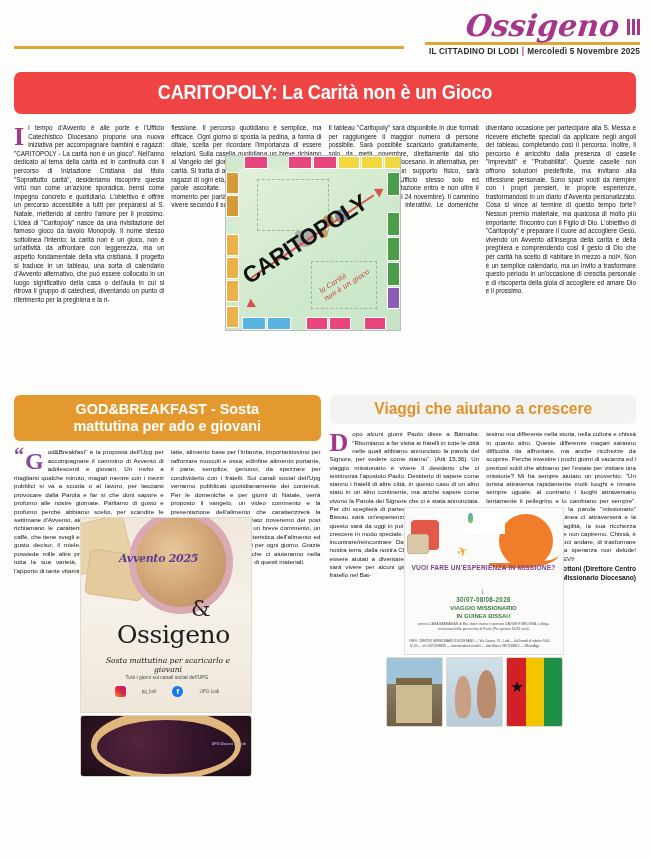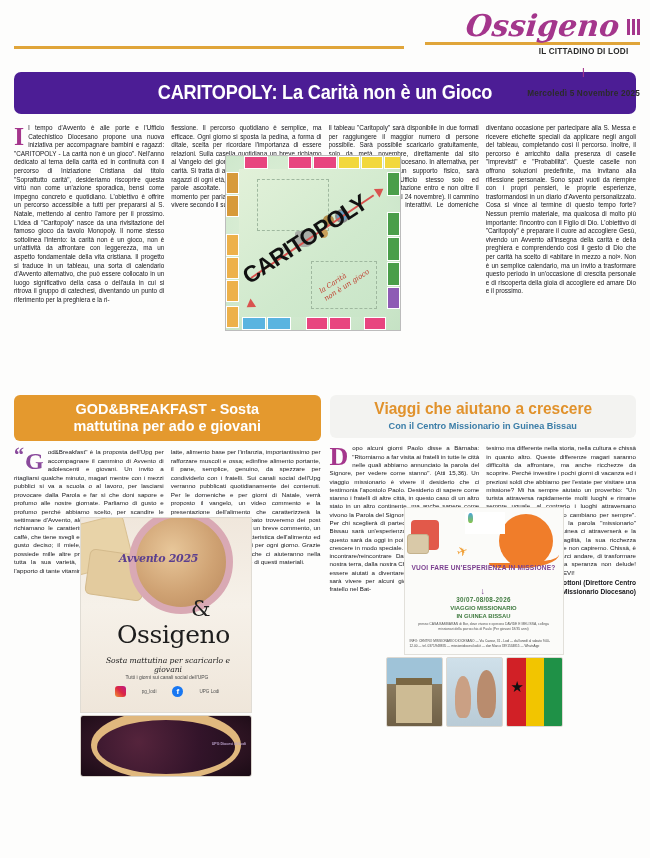--- a/index.html
+++ b/index.html
@@ -47,32 +47,32 @@
   }
   .mast-bars i {
     display: block; width: 3px; height: 16px; background: #a4368c;
   }
   .rule-gold {
     height: 3px; background: #e0a53a; width: 215px; margin-top: 1px;
   }
   .mast-sub {
     font-size: 8.2px; font-weight: bold; color: #2b2b2b;
     letter-spacing: 0.2px; margin-top: 2px;
-    display: flex; align-items: center; gap: 12px; flex-direction: column;
+    display: flex; align-items: center; gap: 3px;
   }
   .mast-sub .divider { color: #a4368c; font-weight: bold; }
   .mast-left-rule {
     position: absolute; left: 14px; top: 46px;
     width: 390px; height: 3px; background: #e0a53a;
   }
 
   
   .banner {
     margin: 4px 14px 0 14px;
-    background: #4c1d95;
+    background: #ef4444;
     border-radius: 7px;
     padding: 9px 10px 10px 10px;
     text-align: center;
   }
   .banner-title {
     color: #ffffff;
     font-family: "Liberation Sans Narrow","Liberation Sans", sans-serif;
     font-weight: bold;
     font-size: 19.5px;
     letter-spacing: -0.2px;
@@ -625,21 +625,20 @@
       <div class="gb-photo2">
         <div class="crust"></div>
         <div class="berries"></div>
         <div class="gb-credit">UPG Diocesi di Lodi</div>
       </div>
     </div>
 
     <div class="panel">
       <div class="panel-right-head">
         <div class="head-orange">Viaggi che aiutano a crescere</div>
-        <div class="head-blue">Con il Centro Missionario in Guinea Bissau</div>
       </div>
 
       <div class="right-body">
         <p>
           <span class="dropcap">D</span><span>opo alcuni giorni Paolo disse a Bàrnaba: "Ritorniamo a far visita ai fratelli in tutte le città nelle quali abbiamo annunciato la parola del Signore, per vedere come stanno". (Atti 15,36). Un viaggio missionario è vivere il desiderio che ci testimonia l'apostolo Paolo. Desiderio di sapere come stanno i fratelli di altre città, in questo caso di un altro stato in un altro continente, ma anche sapere come vivono la Parola del Signore che ci è stata annunciata. Per chi sceglierà di partecipare, il viaggio in Guinea Bissau sarà un'esperienza differente ed unica: per questo sarà da oggi in poi un tempo per prepararsi e crescere in modo speciale. Per tutti sarà l'occasione di incontrare/reincontrare Davide e Melissa che dalla nostra terra, dalla nostra Chiesa sono là per aiutare ed essere aiutati a diventare migliori cristiani; per tutti sarà vivere per alcuni giorni la fede di un popolo fratello nel Bat-</span>
         </p>
         <p>tesimo ma differente nella storia, nella cultura e chissà in quanto altro. Queste differenze magari saranno difficoltà da affrontare, ma anche ricchezze da scoprire. Perché investire i pochi giorni di vacanza ed i preziosi soldi che abbiamo per l'estate per visitare una missione? Mi ha sempre aiutato un proverbio: "Un turista attraversa rapidamente molti luoghi e rimane sempre uguale, al contrario i luoghi attraversano lentamente il pellegrino e lo cambiano per sempre". Sostituiamo a "pellegrino" la parola "missionario" abbiamo la risposta. La Guinea ci attraverserà e la sua bellezza e la sua fragilità, la sua ricchezza spirituale solidale e tanto che non capiremo. Chissà, è l'ennesima occasione per farci andare, di trasformare noi, di scoprirci diversi. La speranza non delude! Quindi sarà così! ISCRIVETEVI!</p>
         <p class="byline">Don Marco Bottoni (Direttore Centro Missionario Diocesano)</p>
       </div>
 

